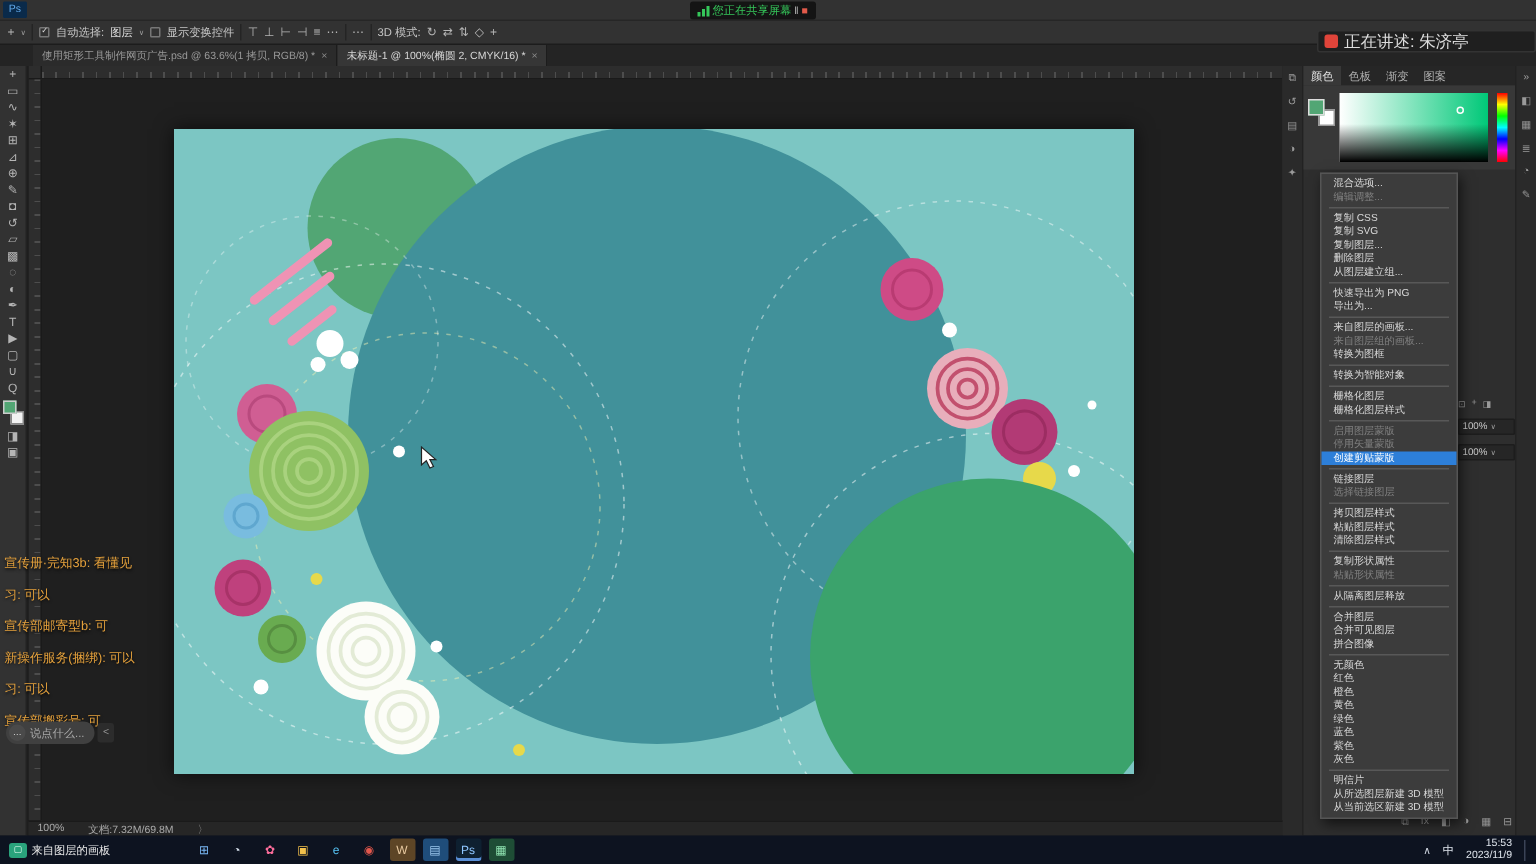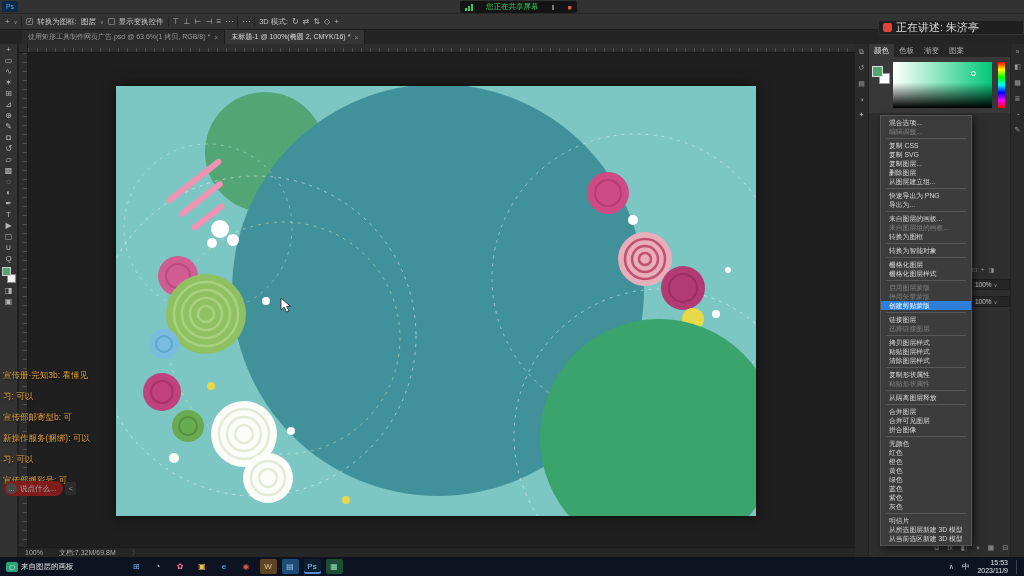--- a/index.html
+++ b/index.html
@@ -4,21 +4,21 @@
 <style>
 *{margin:0;padding:0;box-sizing:border-box}
 body{font-family:"Liberation Sans","DejaVu Sans",sans-serif;background:#000}
 .screen{position:relative;width:1024px;height:576px;background:#1e1e1e;overflow:hidden;font-size:8px;color:#ccc}
 
 
 .menubar{position:absolute;left:0;top:0;width:100%;height:14px;background:#323232;border-bottom:1px solid #262626;display:flex;align-items:center;z-index:30}
 .ps-logo{width:16px;height:11px;margin:0 4px 0 2px;background:#0a2a4a;color:#61a8e8;font-size:7px;display:flex;align-items:center;justify-content:center;border-radius:1px}
 .menu-items{display:flex;height:100%}
 .menu-item{padding:0 6px;line-height:14px;font-size:8px;color:#d6d6d6;white-space:nowrap}
-.share-banner{position:absolute;left:460px;top:1px;height:12px;display:flex;align-items:center;gap:13px;background:#141414;border-radius:2px;padding:0 5px;z-index:40}
+.share-banner{position:absolute;left:460px;top:1px;height:12px;display:flex;align-items:center;gap:2px;background:#141414;border-radius:2px;padding:0 5px;z-index:40}
 .share-bars{display:flex;align-items:flex-end;gap:1px;height:7px}
 .share-bars i{width:2px;background:#35c75a;display:block}
 .share-bars i:nth-child(1){height:3px}.share-bars i:nth-child(2){height:5px}.share-bars i:nth-child(3){height:7px}
 .share-text{color:#35c75a;font-size:7.5px;white-space:nowrap}
 .share-btn{font-size:7px;color:#bbb}
 .share-btn.stop{color:#e25a4a}
 
 
 .optionsbar{position:absolute;left:0;top:14px;width:100%;height:16px;background:#323232;border-bottom:1px solid #1c1c1c;display:flex;align-items:center;gap:4px;padding:0 5px;font-size:7.5px;color:#c5c5c5;z-index:20}
 .opt-sep{width:1px;height:11px;background:#242424}
@@ -48,21 +48,21 @@
 .ruler-h{position:absolute;left:9px;top:0;right:0;height:9px;border-bottom:1px solid #1a1a1a;background:repeating-linear-gradient(90deg,#4d4d4d 0 1px,transparent 1px 9px) left bottom/100% 4px no-repeat,#2d2d2d}
 .ruler-v{position:absolute;left:0;top:9px;bottom:0;width:9px;border-right:1px solid #1a1a1a;background:repeating-linear-gradient(180deg,#4d4d4d 0 1px,transparent 1px 9px) right top/4px 100% no-repeat,#2d2d2d}
 .ruler-corner{position:absolute;left:0;top:0;width:9px;height:9px;background:#2d2d2d;border-right:1px solid #1a1a1a;border-bottom:1px solid #1a1a1a}
 .document{position:absolute;left:97px;top:42px;width:640px;height:430px;box-shadow:0 0 12px rgba(0,0,0,.65)}
 .document svg{display:block}
 
 
 .annotations{position:absolute;left:3px;top:370px;z-index:50;display:flex;flex-direction:column;gap:9px}
 .annotation-line{font-size:8.5px;color:#e6a23c;white-space:nowrap;text-shadow:0 1px 2px rgba(0,0,0,.8)}
 .chat-pill{position:absolute;left:4px;top:481px;height:15px;display:flex;align-items:center;z-index:50}
-.chat-main{display:flex;align-items:center;gap:3px;background:#7f1d1d;border-radius:8px;height:15px;padding:0 7px 0 2px}
+.chat-main{display:flex;align-items:center;gap:3px;background:#404040;border-radius:8px;height:15px;padding:0 7px 0 2px}
 .chat-icon{width:11px;height:11px;border-radius:50%;background:#4a4a4a;color:#ddd;font-size:6px;display:flex;align-items:center;justify-content:center}
 .chat-text{color:#a8a8a8;font-size:7.5px;white-space:nowrap}
 .chat-collapse{width:11px;height:13px;background:#2c2c2c;border-radius:2px;margin-left:2px;display:flex;align-items:center;justify-content:center;color:#999;font-size:7px}
 
 
 .panels{position:absolute;left:855px;top:44px;width:169px;height:513px;background:#2e2e2e;z-index:10}
 .pstrip-left{position:absolute;left:0;top:0;width:14px;height:100%;background:#2a2a2a;border-right:1px solid #222;display:flex;flex-direction:column;align-items:center;padding-top:4px;gap:8px}
 .pstrip-right{position:absolute;right:0;top:0;width:14px;height:100%;background:#2a2a2a;border-left:1px solid #222;display:flex;flex-direction:column;align-items:center;padding-top:4px;gap:8px}
 .pstrip-icon{font-size:7px;color:#9a9a9a}
 .panel-main{position:absolute;left:14px;top:0;width:141px}
@@ -129,21 +129,21 @@
       <span class="share-btn">‖</span>
       <span class="share-btn stop">■</span>
     </div>
   </div>
 
   <div class="optionsbar">
     <span class="opt-icon">+</span>
     <span class="caret">∨</span>
     <span class="opt-sep"></span>
     <span class="cb">✓</span>
-    <span>转换为图框:</span>
+    <span>自动选择:</span>
     <span class="opt-value">图层</span>
     <span class="caret">∨</span>
     <span class="cb"></span>
     <span>显示变换控件</span>
     <span class="opt-sep"></span>
     <span class="opt-group">
 
     <span class="opt-icon">⊤</span>
         <span class="opt-icon">⊥</span>
         <span class="opt-icon">⊢</span>

